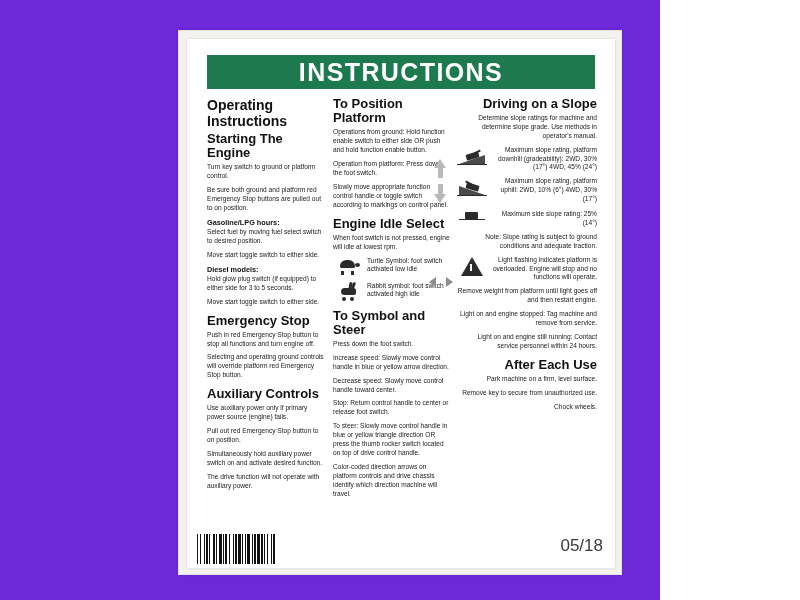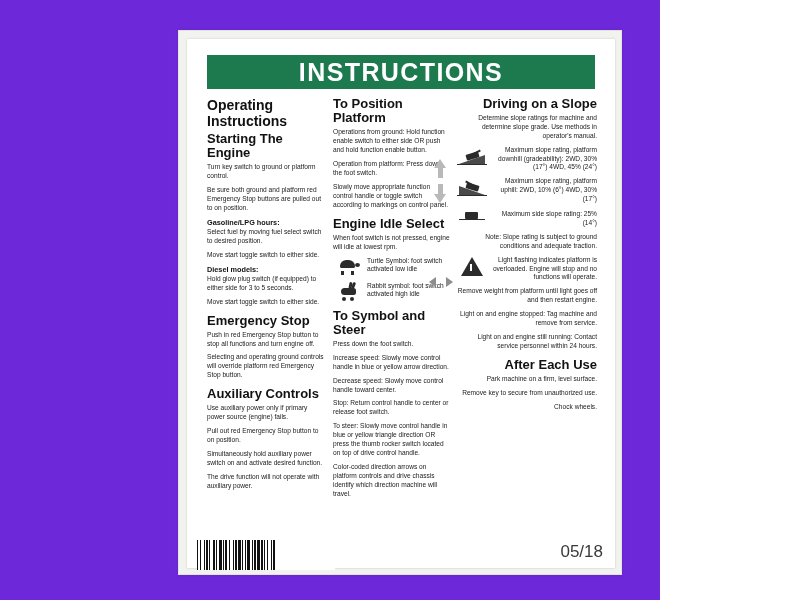--- a/index.html
+++ b/index.html
@@ -225,21 +225,21 @@
   #partno {
     position: absolute;
     left: 22px; bottom: 14px;
     font-size: 5px;
     letter-spacing: 0.4px;
     color: #333;
   }
   
   #barcode-row {
     position: absolute;
-    left: 8px; bottom: 0;
+    left: 8px; bottom: 6px;
     width: 428px; height: 34px;
   }
   #barcode {
     position: absolute;
     left: 10px; top: 0;
     width: 138px; height: 30px;
     background: #ffffff;
     display: flex; align-items: stretch;
     overflow: hidden;
   }

